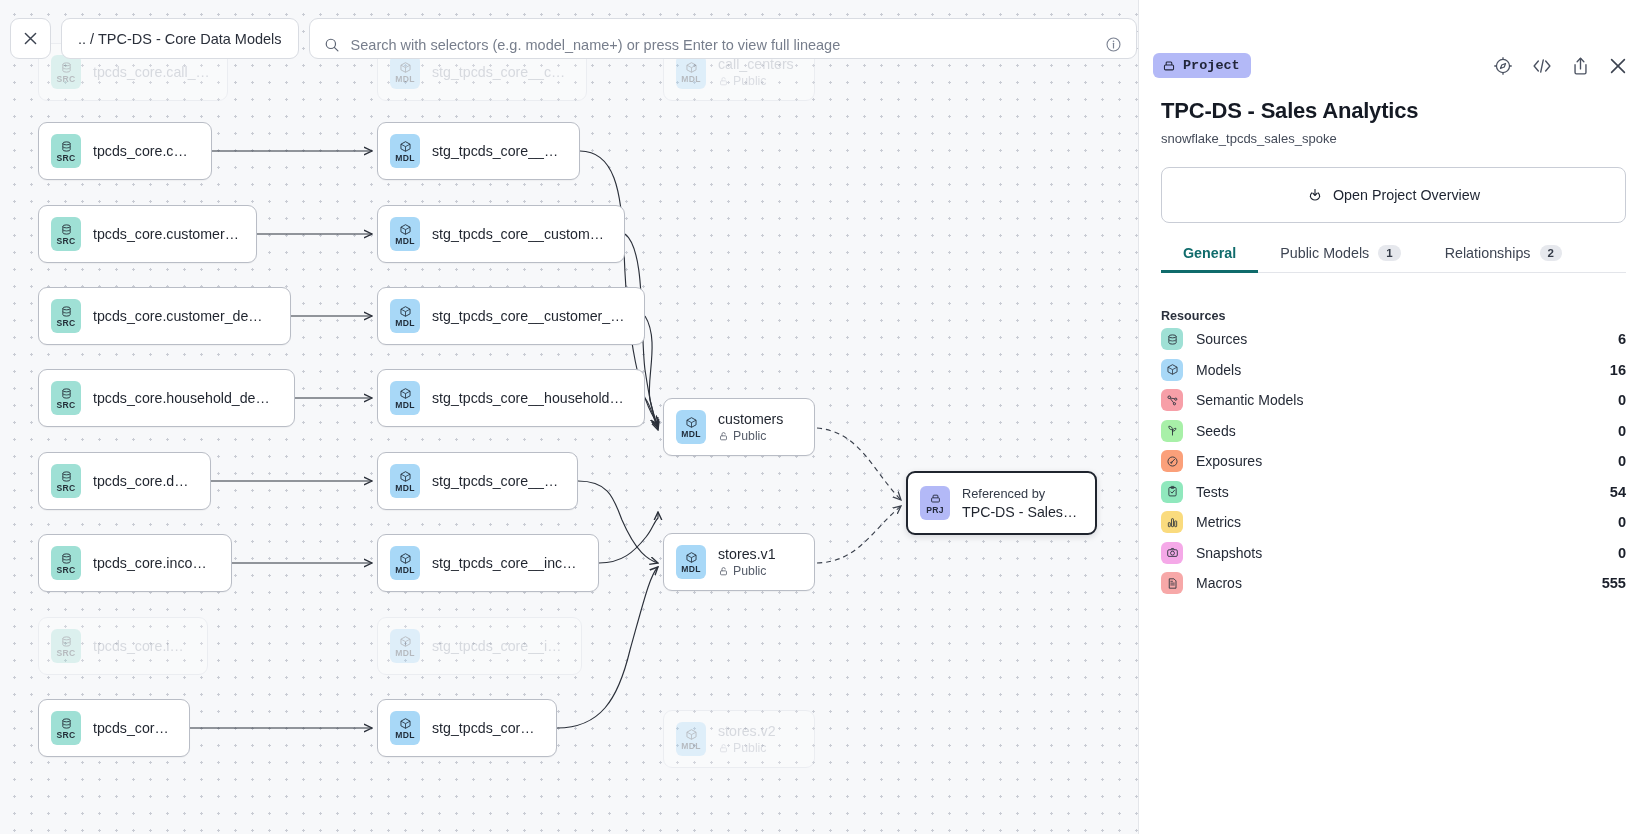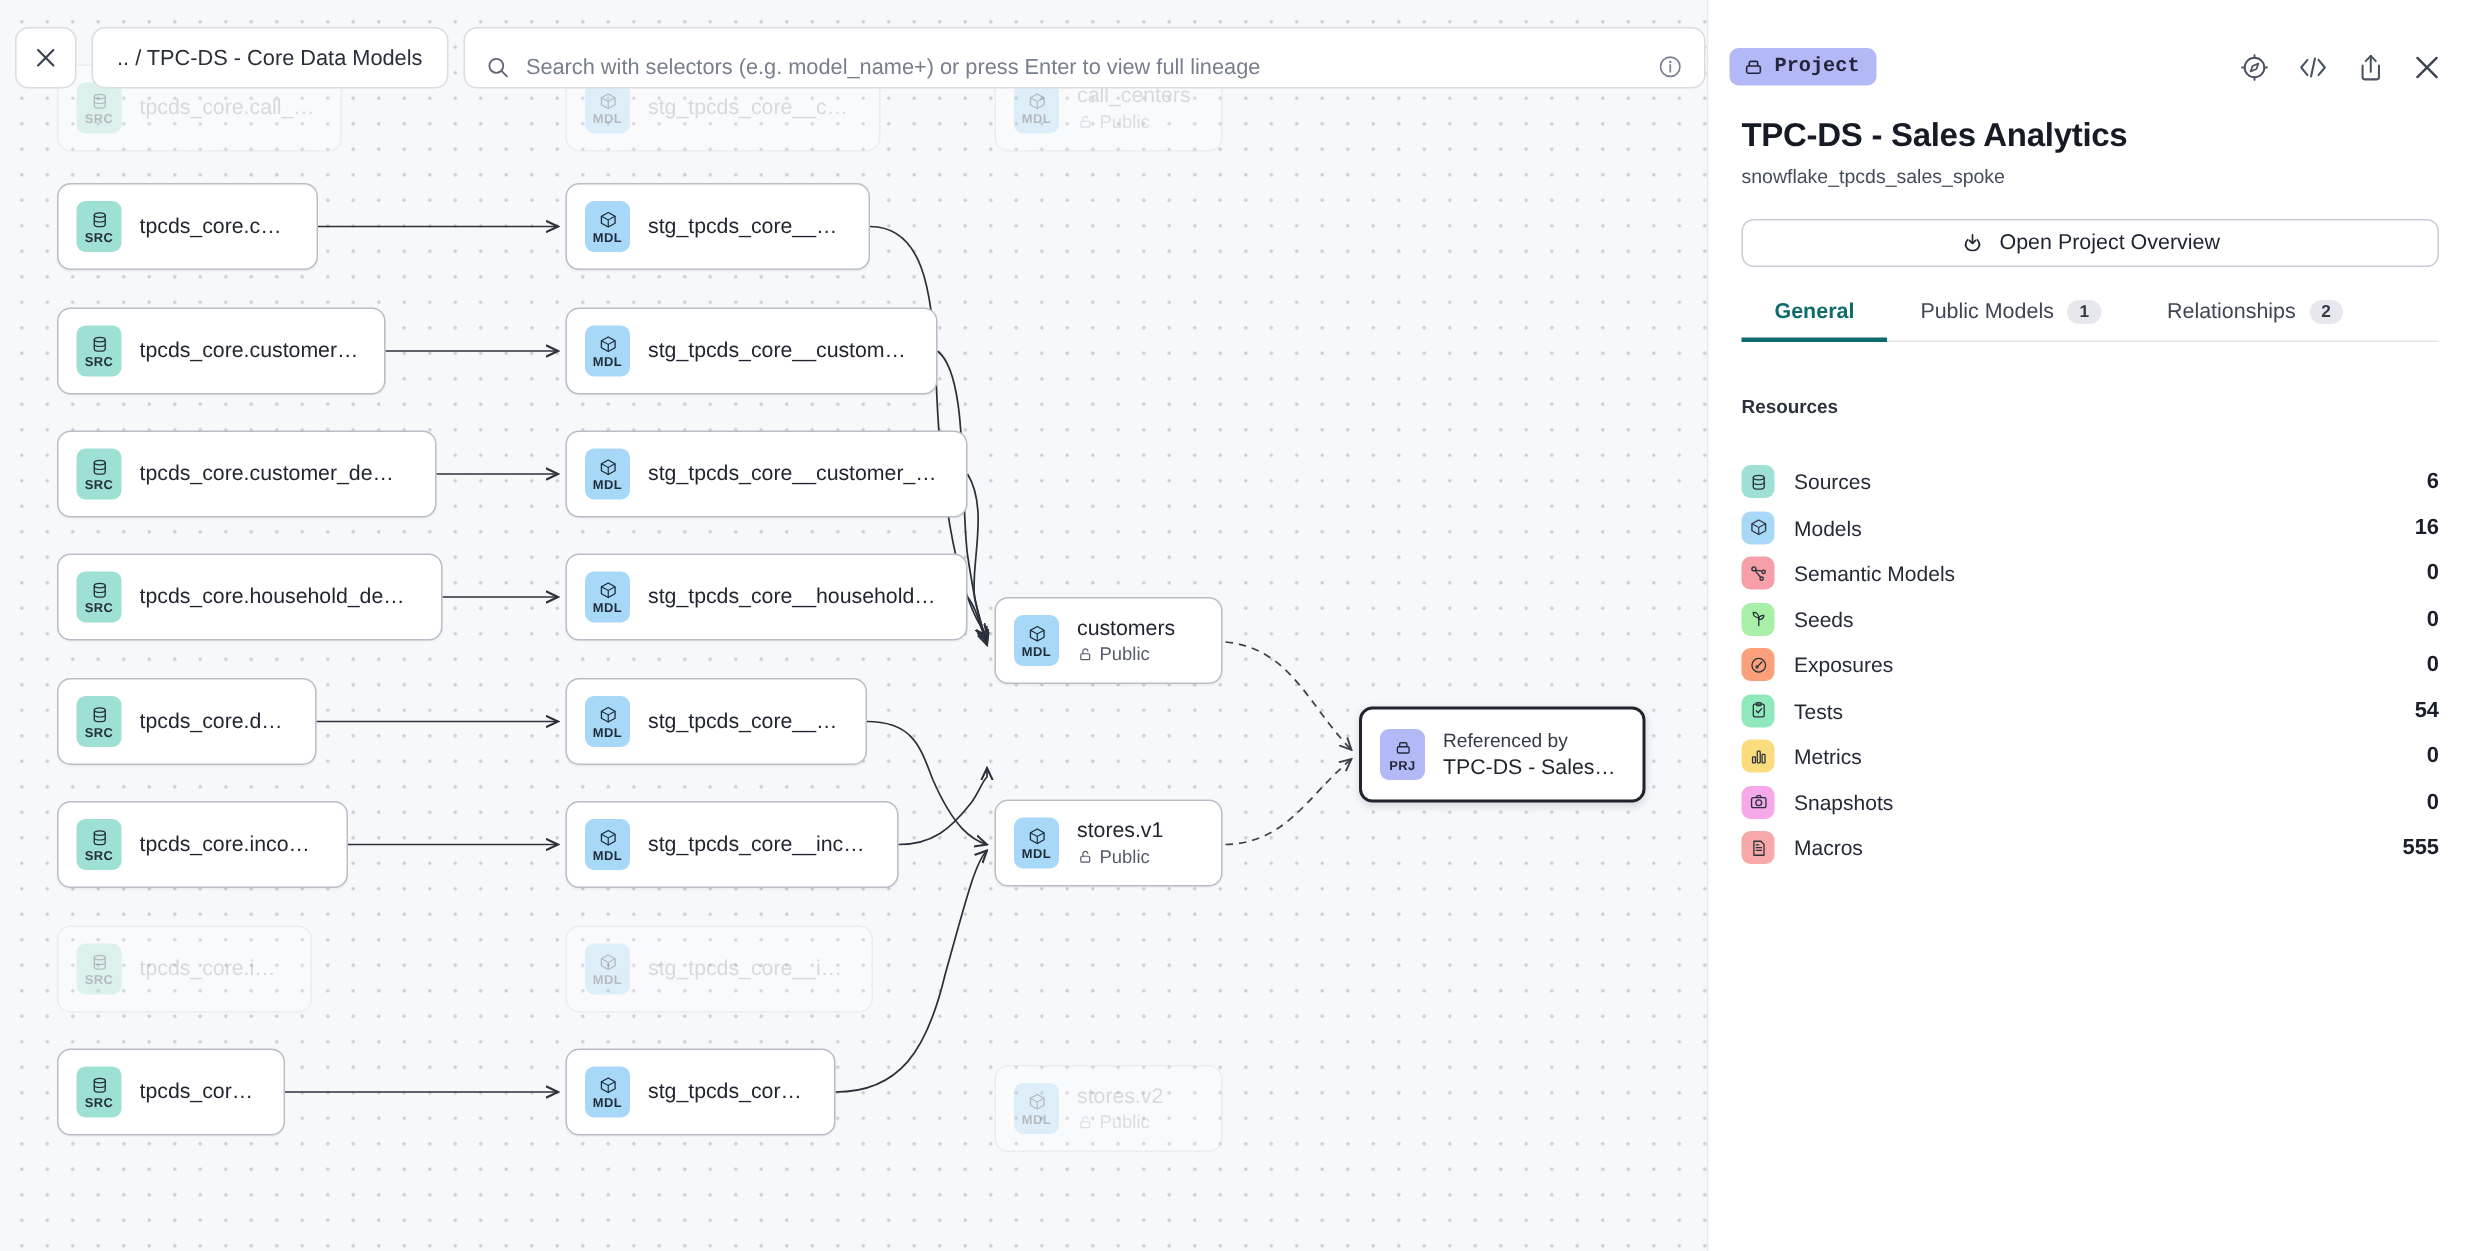--- a/index.html
+++ b/index.html
@@ -106,37 +106,38 @@
   .node.faded { opacity: .30; border-color: #d2d6de; box-shadow: none; background: rgba(255,255,255,.6); }
   .node.faded .label { color: #8d94a1; }
   .node.faded .sub { color: #9aa0ad; }
   .node.selected { border: 2px solid #1f242e; box-shadow: 0 2px 6px rgba(20,24,35,.14); }
 
   
   .panel { width: 509px; height: 834px; background: #ffffff; position: relative; }
   .panel-topbar {
     display: flex; align-items: center; justify-content: space-between;
     padding: 32px 20px 0 14px;
+    margin-top: 21px;
   }
   .chip {
     display: inline-flex; align-items: center; gap: 7px;
     background: #b3b9f7; color: #22263a;
     border-radius: 6px; padding: 5px 11px 5px 9px;
     font-size: 13.5px; font-weight: 600;
     font-family: "Liberation Mono", monospace;
   }
   .panel-icons { display: flex; align-items: center; gap: 18px; color: #4a5160; }
   .panel-icons .ic { cursor: pointer; display: flex; }
 
   .panel-body { padding: 20px 22px 0 22px; }
   .proj-title { font-size: 22px; font-weight: 700; color: #151a24; letter-spacing: -.2px;}
   .proj-sub { font-size: 13px; color: #444b59; margin-top: 7px; }
 
   .overview-btn {
-    margin-top: 21px; width: 100%; height: 32px;
+    margin-top: 21px; width: 100%; height: 56px;
     border: 1px solid #c9cdd6; border-radius: 8px; background: #fff;
     display: flex; align-items: center; justify-content: center; gap: 10px;
     font-size: 14.3px; color: #1d2330; cursor: pointer;
   }
 
   .tabs { display: flex; gap: 0px; margin-top: 22px; border-bottom: 1px solid #e3e5ea; }
   .tab {
     display: flex; align-items: center; gap: 9px;
     padding: 0 22px 11px 22px;
     font-size: 14.3px; color: #3e4553; cursor: pointer; position: relative;
@@ -144,21 +145,21 @@
   .tab.active { color: #0f6b6b; font-weight: 700; }
   .tab.active::after {
     content:''; position: absolute; left: 0; right: 0; bottom: -1px; height: 3px; background: #0f6b6b;
   }
   .tab .cnt {
     background: #e6e8ed; color: #333a47; border-radius: 9px;
     font-size: 11.5px; padding: 2px 8px; font-weight: 600;
   }
 
   .res-head { font-size: 12.6px; font-weight: 700; color: #2b313d; margin-top: 36px; }
-  .res-list { margin-top: 28px; }
+  .res-list { margin-top: 1px; }
   .res-row {
     display: flex; align-items: center; height: 30.5px; cursor: pointer;
   }
   .res-ic {
     width: 22px; height: 22px; border-radius: 6px;
     display: flex; align-items: center; justify-content: center;
     flex: 0 0 auto; margin-right: 13px;
   }
   .res-name { font-size: 14px; color: #242a36; flex: 1; }
   .res-val { font-size: 14.6px; color: #1a1f2a; font-weight: 600; }

